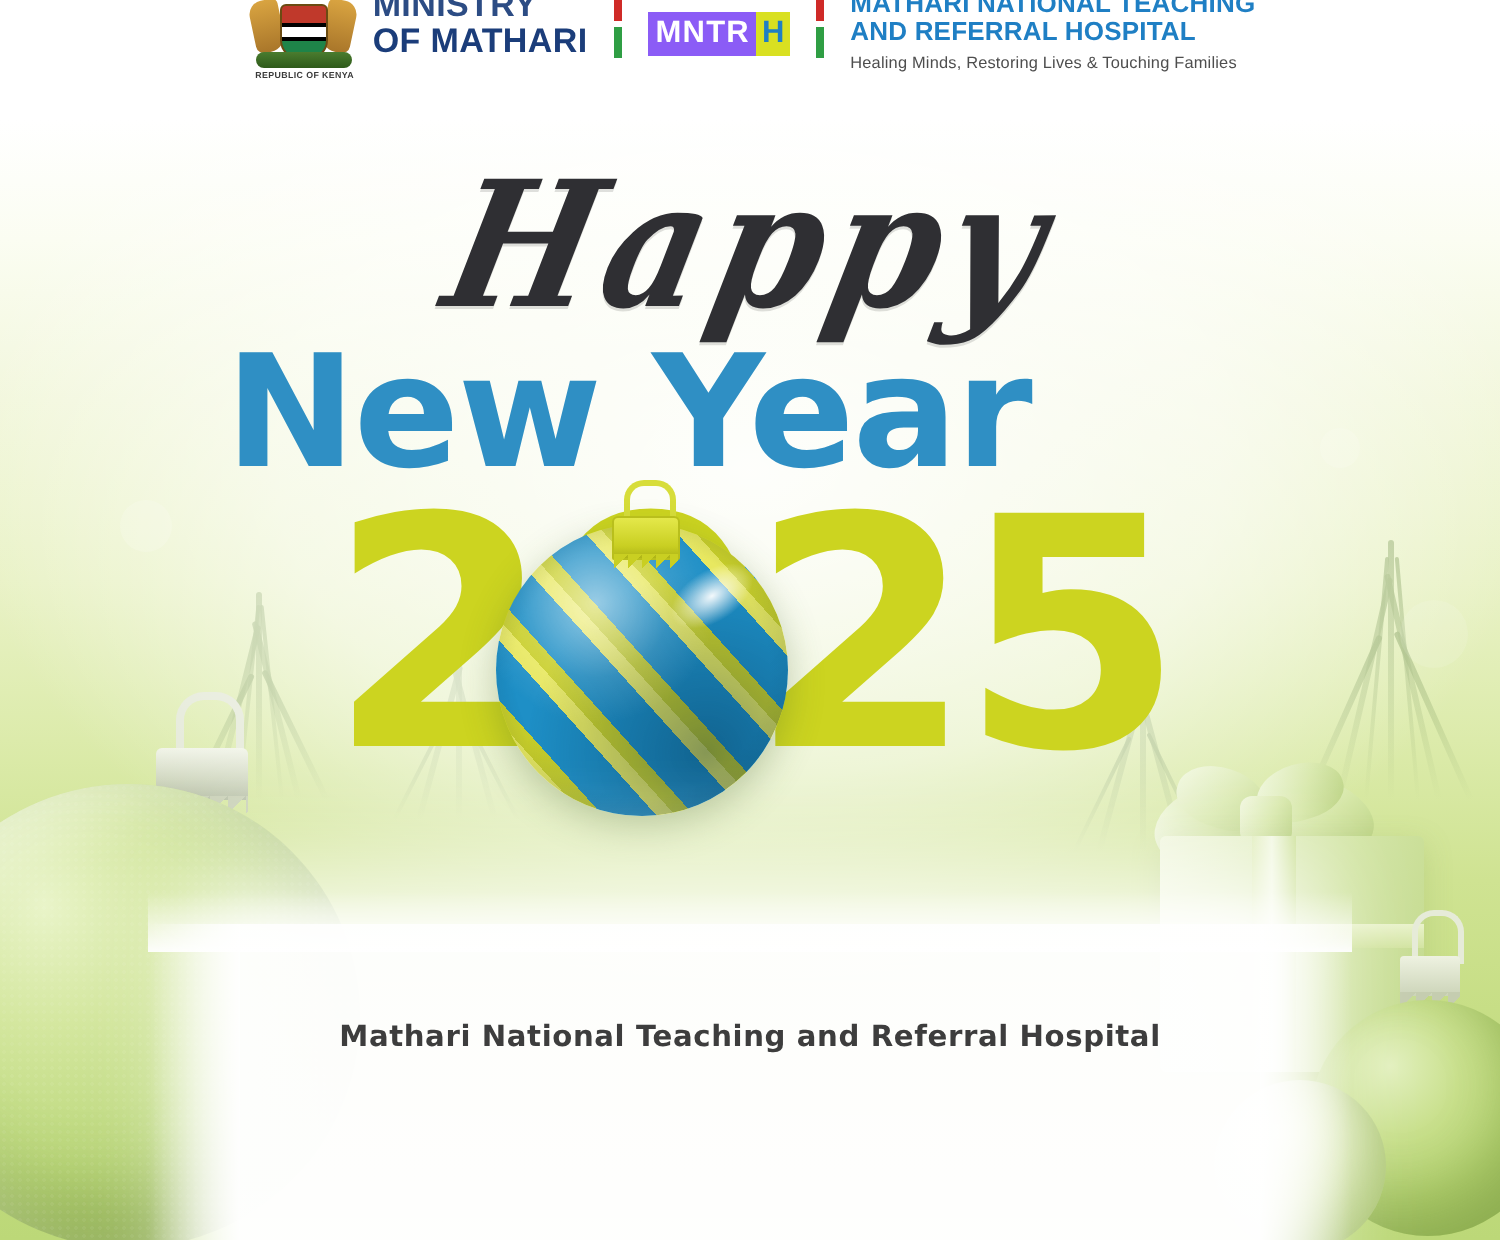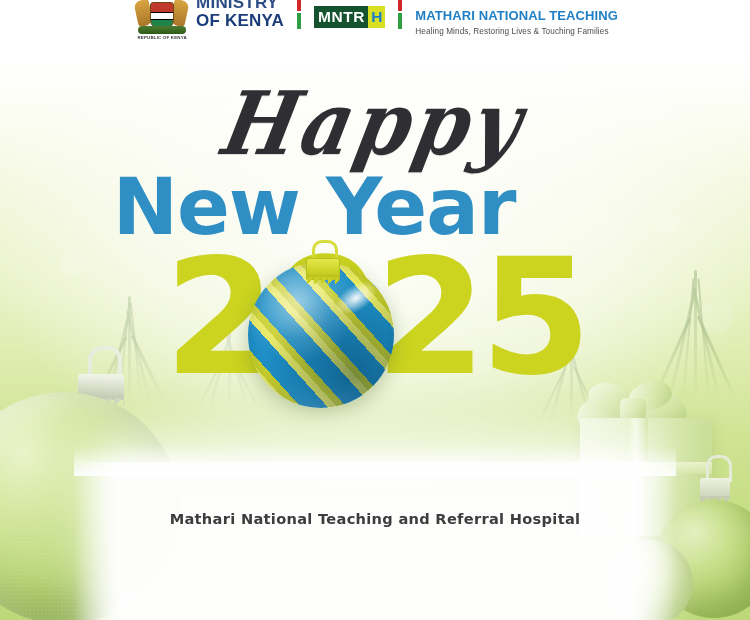--- a/index.html
+++ b/index.html
@@ -174,21 +174,21 @@
   .moh .l1{font-size:17px;letter-spacing:.2px;opacity:.92;}
   .moh .l2{font-size:17px;letter-spacing:.2px;}
   .divider{
     width:4px;height:34px;margin:0 13px 13px 13px;
     background:linear-gradient(to bottom,#cf2a27 0 46%,#ffffff 46% 54%,#2f9e44 54% 100%);
   }
   .mntrh-logo{
     display:flex;align-items:center;margin-bottom:14px;
   }
   .mntrh-blue{
-    background:#14532d;color:#fff;font-weight:bold;font-size:15.5px;
+    background:#8b5cf6;color:#fff;font-weight:bold;font-size:15.5px;
     letter-spacing:.6px;padding:2px 3px 2px 4px;line-height:1.15;
   }
   .mntrh-green{
     background:#d9e021;color:#1f7fc4;font-weight:bold;font-size:15.5px;
     padding:2px 3px;line-height:1.15;position:relative;
   }
   .hosp{
     display:flex;flex-direction:column;justify-content:flex-end;padding-bottom:6px;
   }
   .hosp .h1,.hosp .h2{
@@ -345,35 +345,36 @@
     <div class="hdr-block">
       <div class="coa">
         <div class="coa-lion-l"></div>
         <div class="coa-lion-r"></div>
         <div class="coa-shield"></div>
         <div class="coa-base"></div>
         <div class="coa-txt">REPUBLIC OF KENYA</div>
       </div>
       <div class="moh">
         <div class="l1">MINISTRY</div>
-        <div class="l2">OF KENYA</div>
+        <div class="l2">OF MATHARI</div>
       </div>
     </div>
 
     <div class="divider"></div>
 
     <div class="mntrh-logo">
       <span class="mntrh-blue">MNTR</span>
         <span class="mntrh-green">H</span>
     </div>
 
     <div class="divider"></div>
 
     <div class="hosp">
       <div class="h1">MATHARI NATIONAL TEACHING</div>
+      <div class="h2">AND REFERRAL HOSPITAL</div>
       <div class="tag">Healing Minds, Restoring Lives &amp; Touching Families</div>
     </div>
 
   </div>
 
   <div class="happy">Happy</div>
   <div class="newyear">New Year</div>
   <div class="year">2025</div>
 
   <div class="bauble-wrap">

